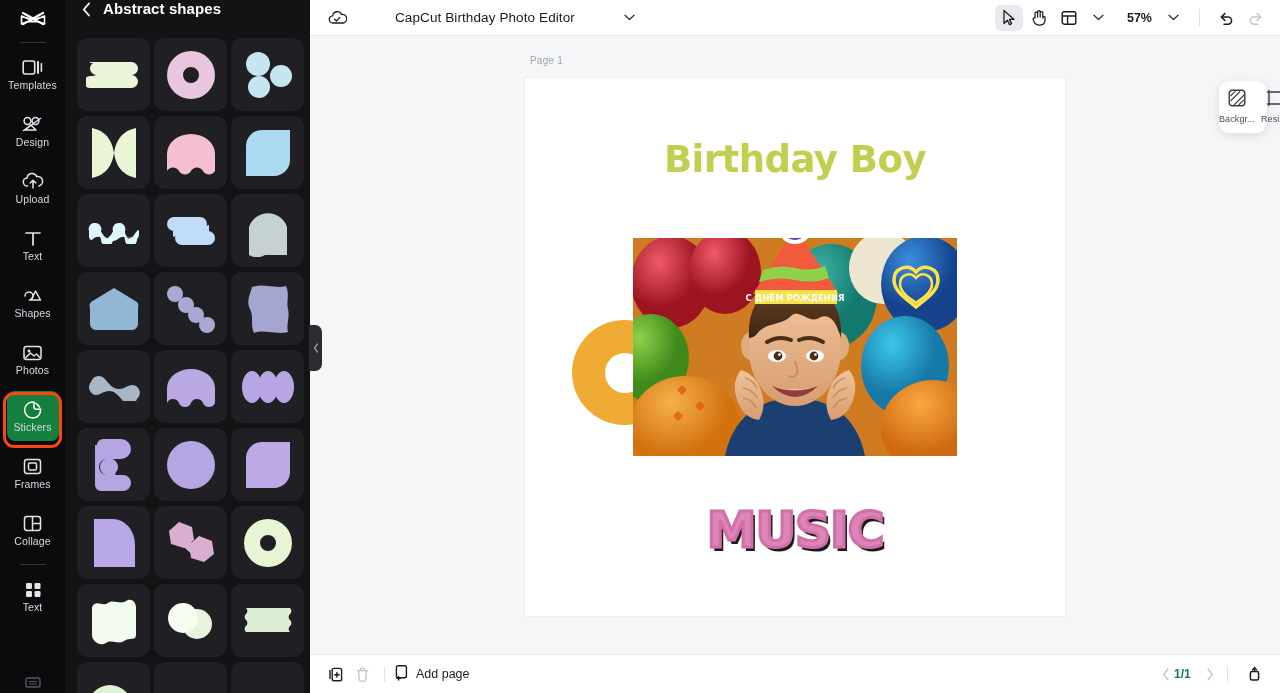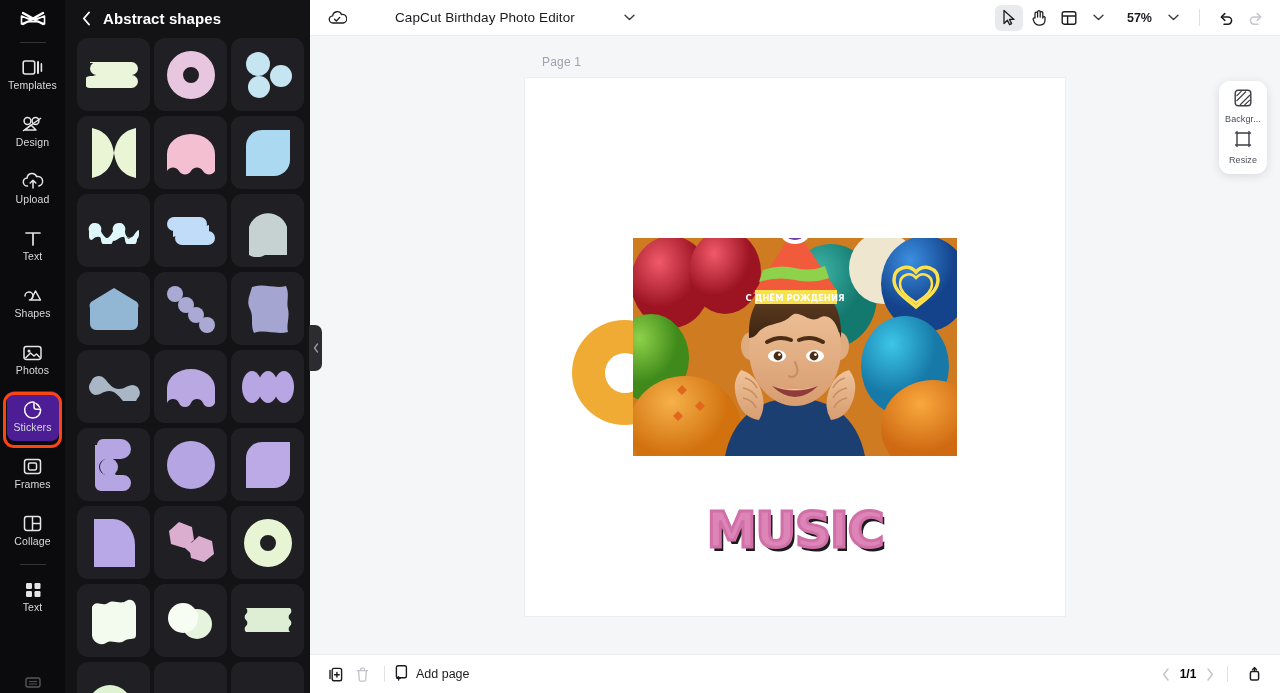--- a/index.html
+++ b/index.html
@@ -26,36 +26,36 @@
     margin-bottom: 4px;
   }
   .rail-div { width: 26px; height: 1px; background: #33343a; margin: 2px 0 6px; }
   .rail-item {
     width: 52px; height: 50px;
     display: flex; flex-direction: column; align-items: center; justify-content: center;
     gap: 1px; border-radius: 8px; margin-bottom: 7px;
     color: #e4e5e9; position: relative;
   }
   .rail-item .lbl { font-size: 10.5px; line-height: 12px; letter-spacing: .1px; color: #d8d9dd; }
-  .rail-item.active { background: #4c1d95; }
+  .rail-item.active { background: #15803d; }
   .rail-icon { width: 22px; height: 21px; display: flex; align-items: center; justify-content: center; }
   .rail-icon svg { display: block; }
   .sel-ring {
     position: absolute; left: 3px; top: 392px; width: 59px; height: 56px;
     border: 3px solid #ff4413; border-radius: 11px; z-index: 9; pointer-events: none;
   }
   .rail-bottom { position:absolute; bottom: 4px; left:0; width:65px; display:flex; justify-content:center; }
 
   
   .panel {
     width: 245px; flex: 0 0 245px; height: 693px;
     background: #131316; position: relative; z-index: 4;
   }
   .panel-head {
-    height: 36px; display: flex; align-items: center; gap: 10px;
+    height: 36px; display: flex; align-items: flex-start; gap: 10px;
     padding: 0 14px; color: #fff;
   }
   .panel-head .back { width: 14px; height: 18px; display:flex; align-items:center; justify-content:center; }
   .panel-title { font-size: 15px; font-weight: bold; letter-spacing: .1px; }
   .grid {
     padding: 2px 10px 0 12px;
     display: grid; grid-template-columns: repeat(3, 73px);
     gap: 5px 4px;
   }
   .cell {
@@ -107,22 +107,22 @@
     content:""; position:absolute; left:50%; top:52%; width:16px; height:16px;
     transform: translateX(-50%); border-radius: 50% 50% 0 0; background:#f1efea;
   }
   .avatar::before{
     content:""; position:absolute; left:50%; top:30%; width:8px; height:8px;
     transform: translateX(-50%); border-radius:50%; background:#e5b58e; z-index:2;
   }
 
   .canvas-area { position: absolute; left:0; right:0; top:36px; bottom:39px; background:#f5f6f8; }
   .page-label {
-    position: absolute; left: 232px; top: 19px;
-    font-size: 12px; color: #9ea2ad; letter-spacing: .2px;
+    position: absolute; left: 220px; top: 19px;
+    font-size: 10px; color: #9ea2ad; letter-spacing: .2px;
   }
   .page {
     position: absolute; left: 215px; top: 42px;
     width: 540px; height: 538px; background: #fff;
     box-shadow: 0 0 0 1px #ededf1;
   }
   .bb-title {
     position: absolute; left: 0; right: 0; top: 60px; text-align: center;
     font-family: "DejaVu Sans", sans-serif;
     font-weight: bold; font-size: 37px; letter-spacing: -0.5px;
@@ -147,36 +147,36 @@
     font-size: 50px; color: #dd85b7; letter-spacing: -1px;
     -webkit-text-stroke: 3px #d06fa8;
     text-shadow: 3px 4px 0 #1b1b1b;
   }
   .photo-wrap { position: absolute; left: 0; top: 160px; width: 540px; height: 230px; }
 
   .float-panel {
     position: absolute; right: 13px; top: 45px;
     width: 48px; background: #fff; border-radius: 11px;
     box-shadow: 0 2px 10px rgba(30,30,40,.13);
-    padding: 8px 0 9px; display: flex; flex-direction: column; align-items: center; gap: 6px;
+    padding: 8px 0 9px; display: flex; flex-direction: row; align-items: center; gap: 6px;
   }
   .fp-item { display: flex; flex-direction: column; align-items: center; gap: 3px; width: 46px; }
   .fp-item .lbl { font-size: 9px; color: #4d4f59; letter-spacing: .1px; }
 
   .bottombar {
     position: absolute; left: 0; right: 0; bottom: 0; height: 39px;
     background: #fff; border-top: 1px solid #ececf0;
     display: flex; align-items: center; padding: 0 13px;
   }
   .bb-icon { width: 26px; height: 26px; display:flex; align-items:center; justify-content:center; color:#1c1c20;}
   .bb-icon.dim { color: #c2c4cc; }
   .bb-sep { width:1px; height:16px; background:#e2e2e7; margin: 0 9px; }
   .addpage { display:flex; align-items:center; gap:7px; font-size:12.5px; color:#1c1c20; }
   .bb-right { margin-left:auto; display:flex; align-items:center; gap:4px; }
-  .pg-num { font-size:12px; color:#000000; min-width:28px; text-align:center; font-weight:600;}
+  .pg-num { font-size:12px; color:#15803d; min-width:28px; font-weight:600;}
   .chev-dim { color:#c2c4cc; display:flex; }
 </style>
 </head>
 <body>
 
 <div id="app">
 
   <div class="rail">
     <div class="rail-logo">
       <svg width="28" height="22" viewBox="0 0 28 22">
@@ -565,20 +565,21 @@
             </svg>
         </div>
       </div>
 
     </div>
 
     <div class="canvas-area">
       <div class="page-label">Page 1</div>
 
       <div class="page">
+        <div class="bb-title">Birthday Boy</div>
 
         <div class="photo-wrap">
           <div class="orange-ring"></div>
           <div class="photo">
             <svg width="324" height="218" viewBox="0 0 324 218" preserveAspectRatio="xMidYMid slice">
               <defs>
                 <radialGradient id="bal1" cx="35%" cy="28%">
                     <stop offset="0" stop-color="#f05a6a"></stop>
                     <stop offset="1" stop-color="#9c1322"></stop>
                   </radialGradient>

